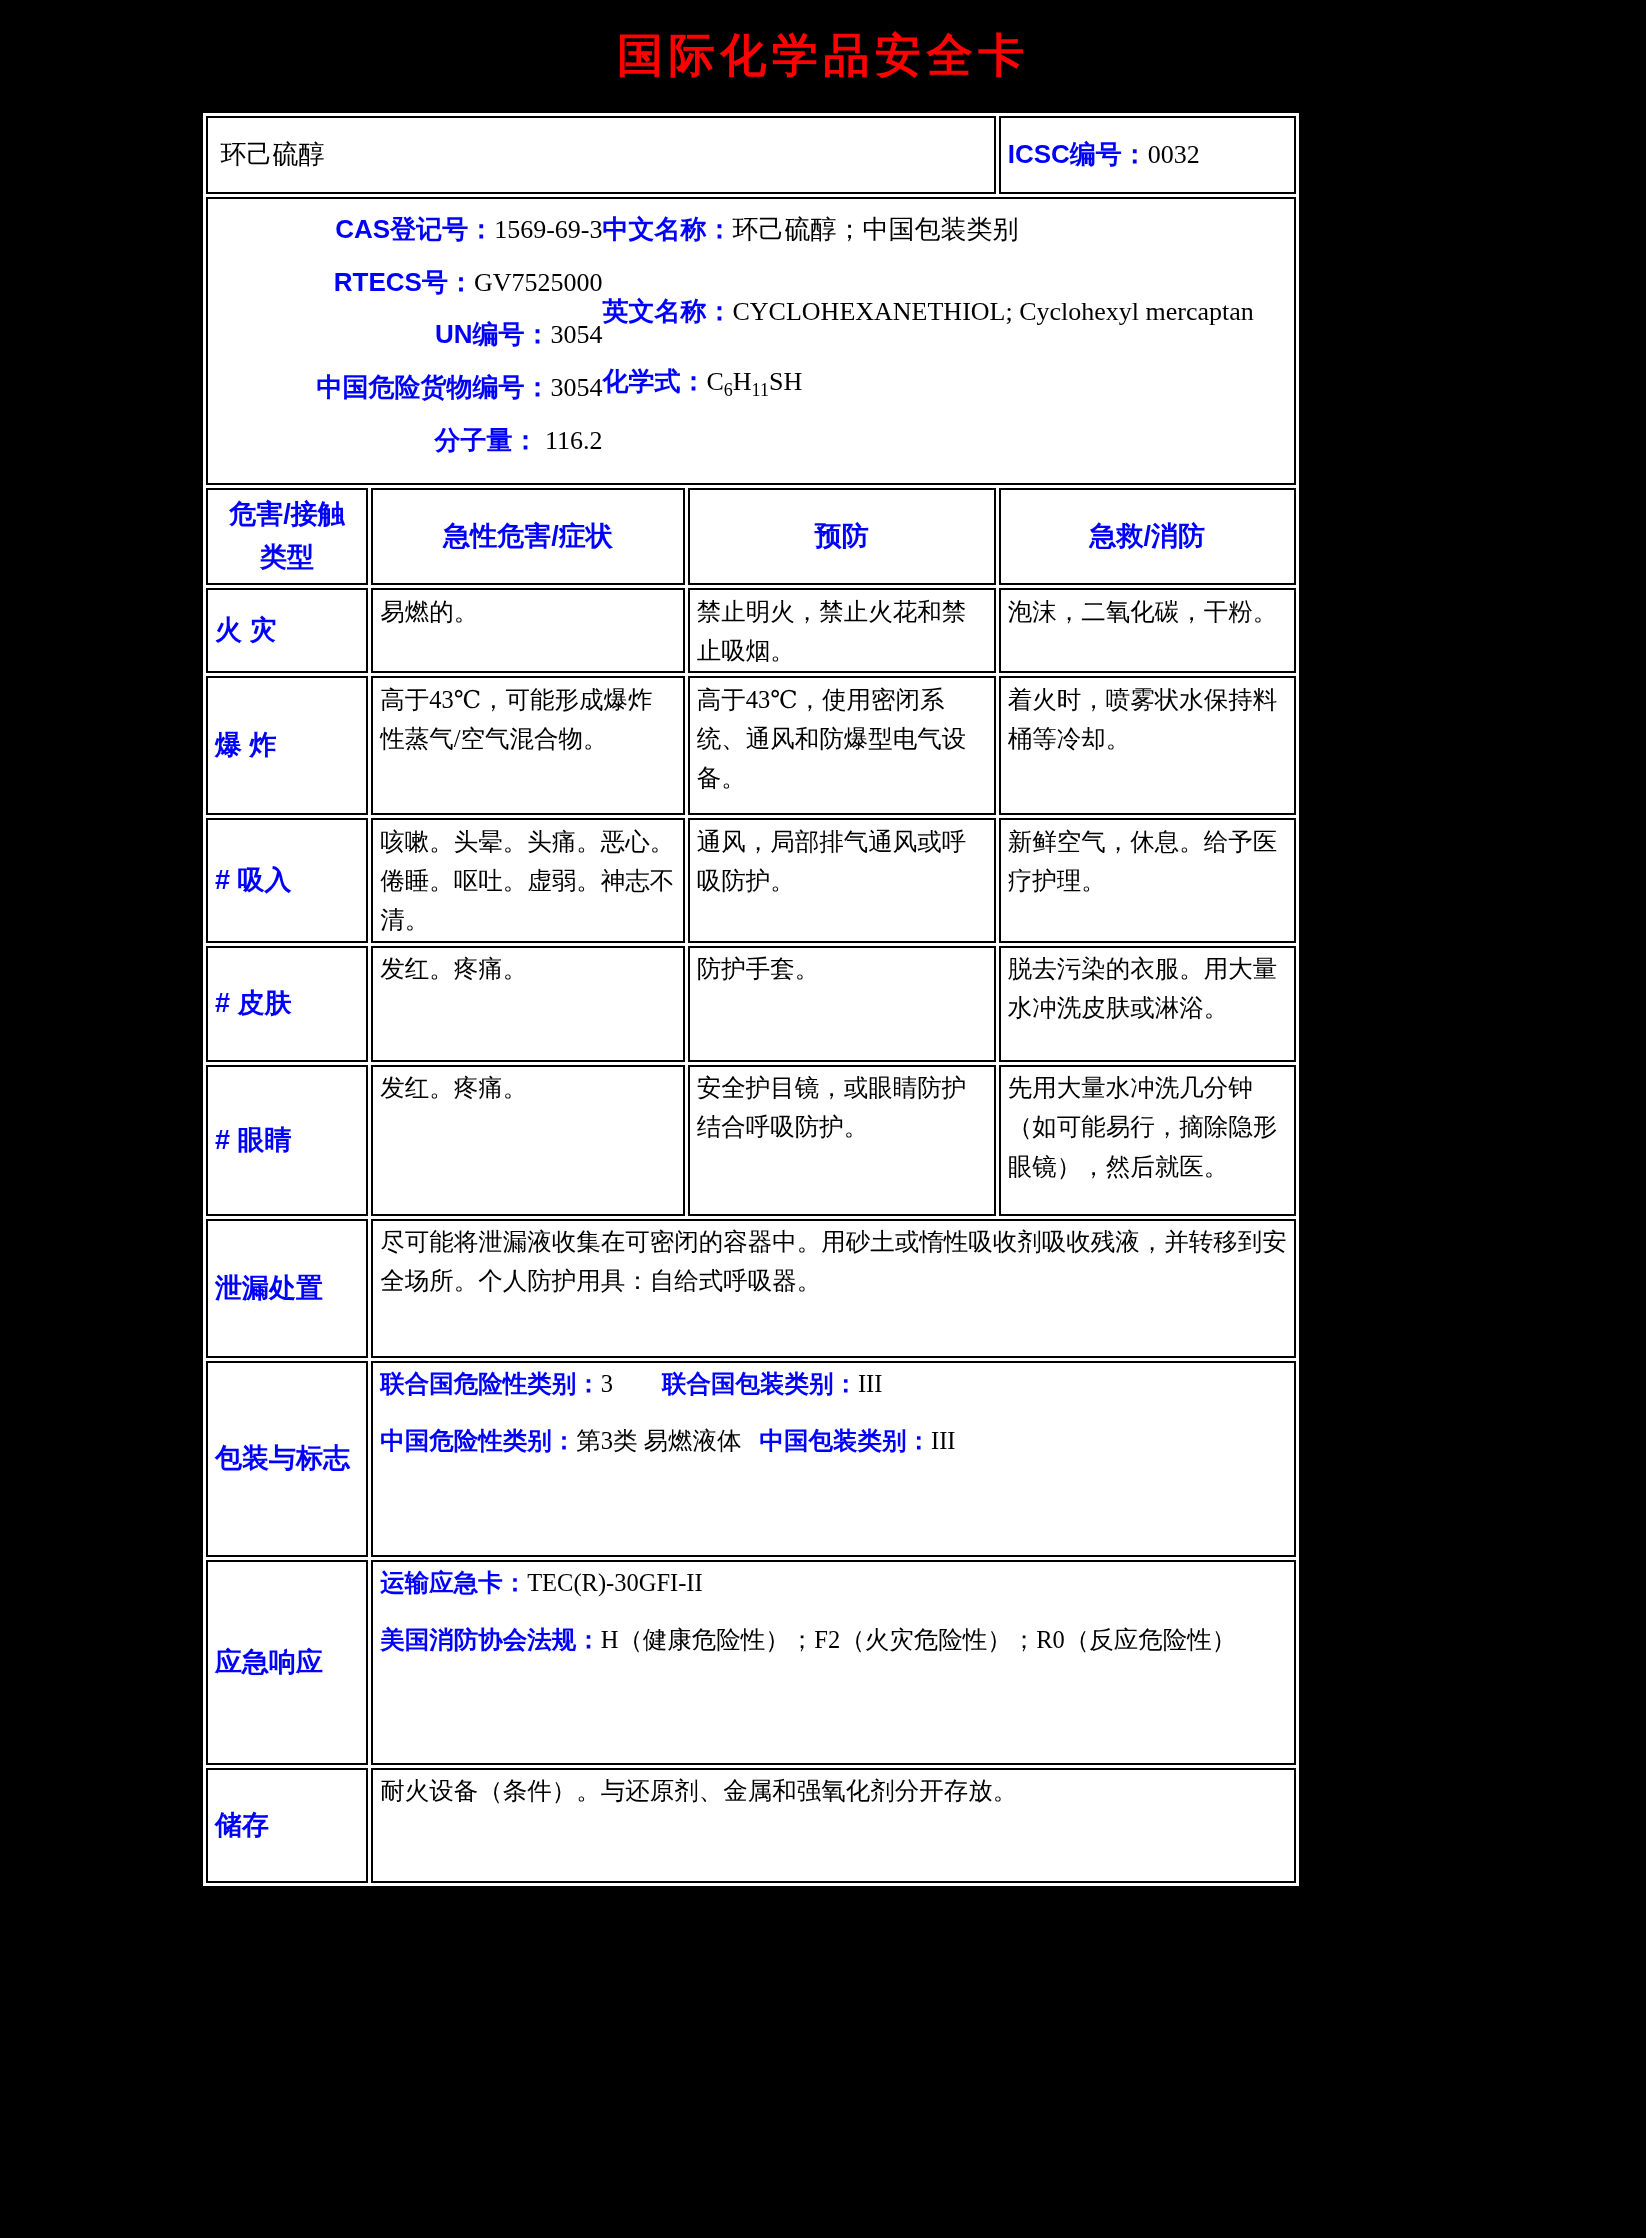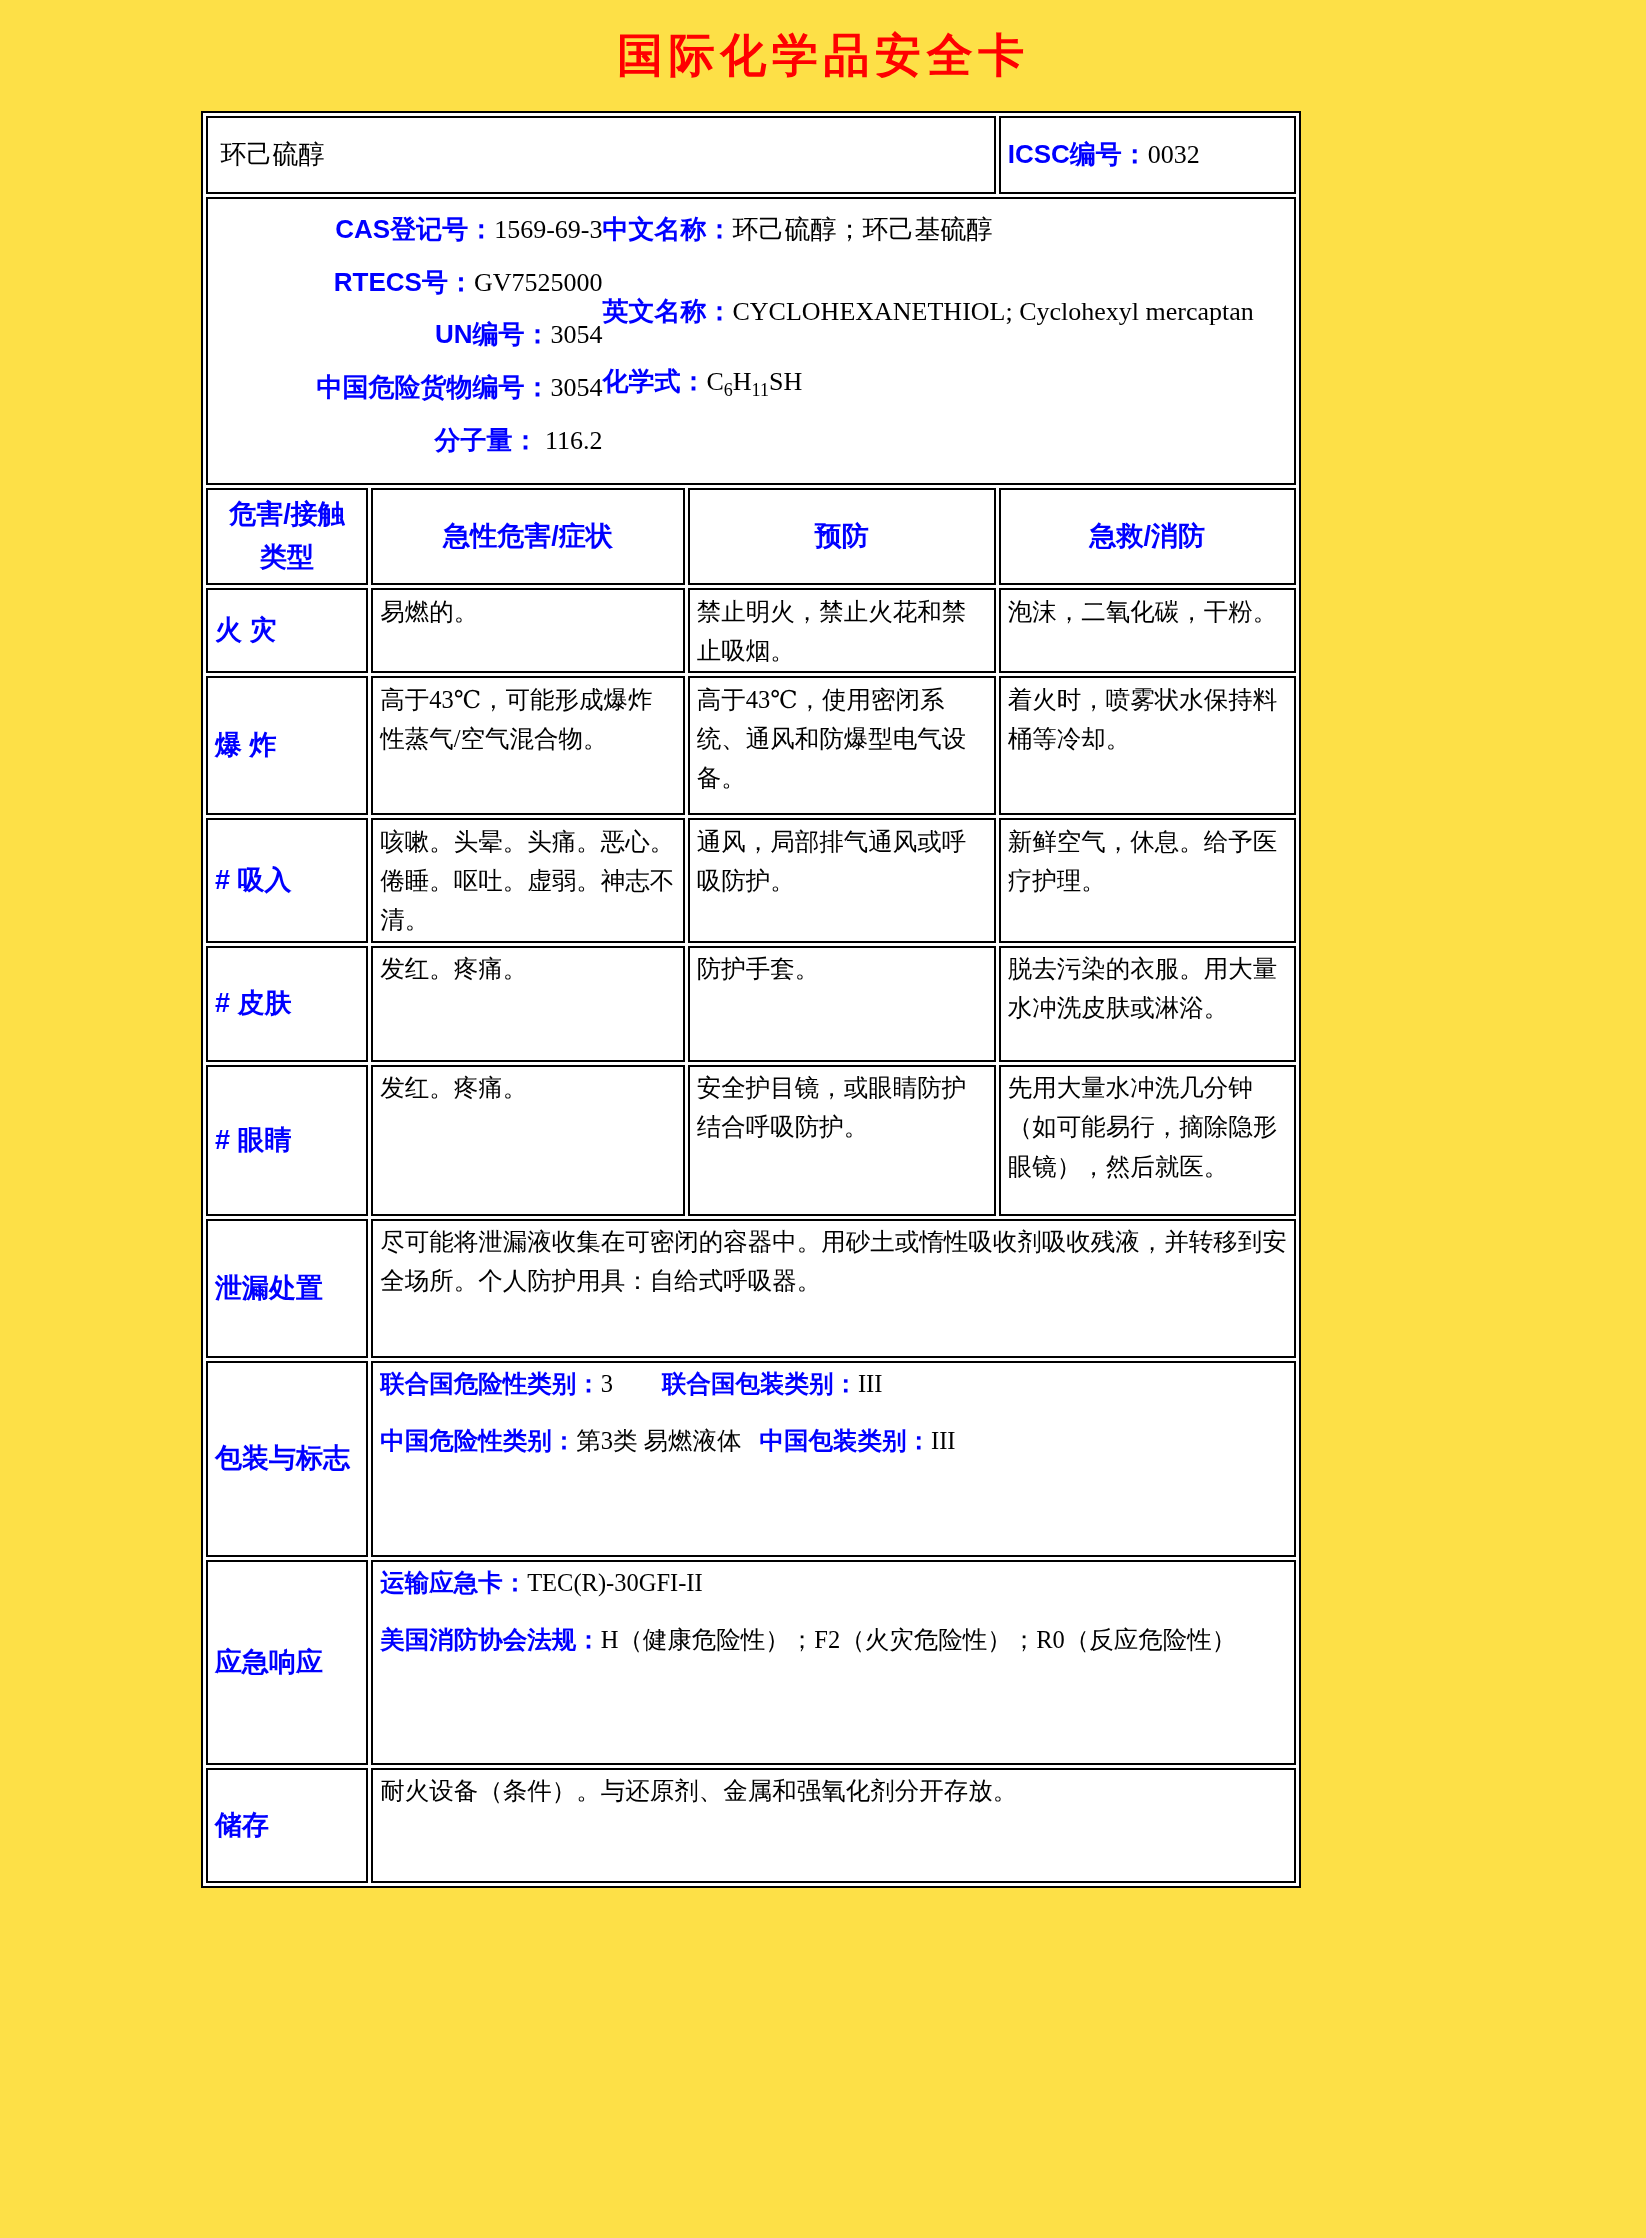--- a/index.html
+++ b/index.html
@@ -1,16 +1,16 @@
 <!DOCTYPE html>
 <html style="font-size:11.2px"><head>
 <meta charset="utf-8">
 <style>
   html,body{margin:0;padding:0;background:#ffffff;}
-  .page{position:relative;width:1647px;height:2239px;background:#fde047;overflow:hidden;
+  .page{position:relative;width:1647px;height:2239px;background:#000000;overflow:hidden;
         font-family:"Liberation Serif","DejaVu Serif",serif;color:#000;}
   .title{position:absolute;top:25px;left:0;width:100%;text-align:center;
          font-family:"Liberation Sans","DejaVu Sans",sans-serif;
          font-size:46px;font-weight:bold;color:#ff0000;letter-spacing:5.6px;}
   .card{position:absolute;left:201px;top:111px;width:1100px;}
   table.icsc{width:100%;border-collapse:separate;border-spacing:3.5px;
              border:2.1px solid #000;table-layout:fixed;background:#fff;}
   td{border:2.1px solid #000;padding:1.4px 7px;vertical-align:top;
      font-size:24.5px;line-height:1.6;word-break:break-word;}
   .lbl{color:#0000ff;font-weight:bold;font-family:"Liberation Sans","DejaVu Sans",sans-serif;}
@@ -73,21 +73,21 @@
               </div>
               <div class="infoline">
                 <span class="lbl">中国危险货物编号：</span><span class="val">3054</span>
               </div>
               <div class="infoline">
                 <span class="lbl">分子量：</span>&nbsp;<span class="val">116.2</span>
               </div>
             </div>
             <div class="inforight">
               <div class="infoline">
-                <span class="lbl">中文名称：</span><span class="val">环己硫醇；环己基硫醇</span>
+                <span class="lbl">中文名称：</span><span class="val">环己硫醇；中国包装类别</span>
               </div>
               <div class="infoline en-block">
                 <span class="lbl">英文名称：</span><span class="val">CYCLOHEXANETHIOL; Cyclohexyl mercaptan</span>
               </div>
               <div class="infoline formula-block">
                 <span class="lbl">化学式：</span><span class="val"><span>C</span><sub>6</sub><span>H</span><sub>11</sub><span>SH</span></span>
               </div>
             </div>
           </div>
         </td>

